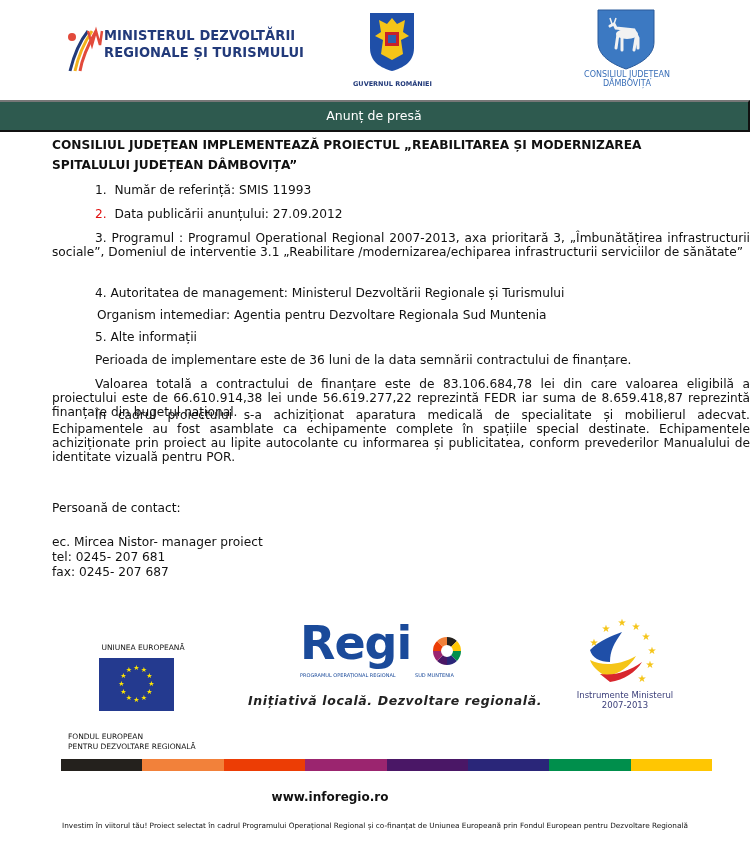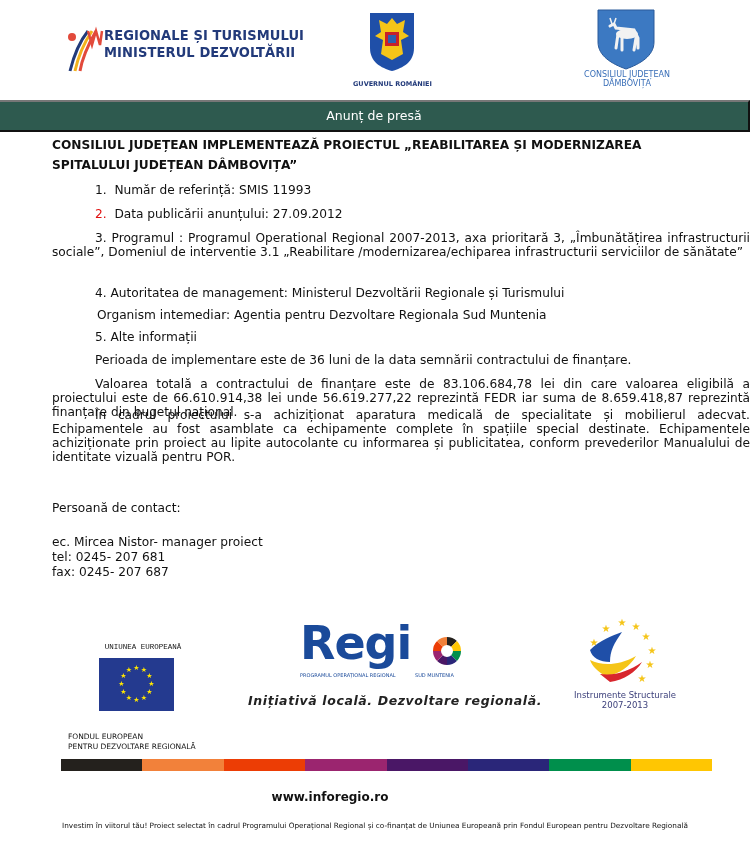--- a/index.html
+++ b/index.html
@@ -25,21 +25,21 @@
             color:#fff; text-align:center; font-size:12.5px; line-height:28px; }
 
   
   .doc { font-size:12.2px; line-height:14px; }
   .title { left:52px; top:135px; width:660px; font-weight:bold; font-size:12.2px; line-height:20px; }
   .para { position:absolute; left:52px; width:698px; text-align:justify; }
   .num-red { color:#e01010; }
   .p-indent { text-indent:43px; }
 
   
-  .eu-top { left:88px; top:643px; width:110px; text-align:center; font-size:7.5px;font-family:Liberation Mono, monospace; }
+  .eu-top { left:88px; top:643px; width:110px; text-align:center; font-size:7.5px; }
   .eu-flag { left:99px; top:658px; width:75px; height:53px; background:#243a8f; }
   .eu-bottom { left:68px; top:732px; width:150px; text-align:left; font-size:7.5px; line-height:10px; }
 
   .regio-word { left:300px; top:620px; font-family:"DejaVu Sans", sans-serif; font-weight:bold; font-size:46px;
                 color:#1a4a9a; letter-spacing:-1px; line-height:46px; }
   .regio-wheel { left:432px; top:636px; width:30px; height:30px; }
   .regio-sub1 { left:300px; top:672px; font-size:5px; color:#1a4a9a; }
   .regio-sub2 { left:415px; top:672px; font-size:5px; color:#1a4a9a; }
   .regio-slogan { left:248px; top:693px; font-style:italic; font-weight:bold; font-size:12.5px; color:#222; letter-spacing:0.6px; }
 
@@ -57,22 +57,22 @@
 
 <div class="abs mdrt">
   <svg width="40" height="48" viewBox="0 0 40 48" style="position:absolute;left:0;top:0;">
     <circle cx="6" cy="12" r="4" fill="#e24a3b"></circle>
     <path d="M4 46 C8 30 14 16 22 6" stroke="#223a7a" stroke-width="3" fill="none"></path>
     <path d="M9 46 C12 32 18 18 26 6" stroke="#f2b21e" stroke-width="3" fill="none"></path>
     <path d="M14 46 C16 34 22 20 30 6" stroke="#e24a3b" stroke-width="3" fill="none"></path>
     <path d="M22 6 L26 20 L30 6 L34 20 L36 6" stroke="#e24a3b" stroke-width="2.5" fill="none"></path>
   </svg>
   <div class="mdrt-text">
+    <span style="text-transform:uppercase;">Ministerul Dezvoltării</span>
     <span style="text-transform:uppercase;">Regionale și Turismului</span>
-    <span style="text-transform:uppercase;">Ministerul Dezvoltării</span>
   </div>
 </div>
 
 <div class="abs gov">
   <svg width="50" height="62" viewBox="0 0 50 62">
     <path d="M3 3 H47 V38 C47 52 36 58 25 61 C14 58 3 52 3 38 Z" fill="#1f4fa8"></path>
     <path d="M25 8 L30 14 L38 10 L36 22 L42 26 L34 30 L36 44 L25 50 L14 44 L16 30 L8 26 L14 22 L12 10 L20 14 Z" fill="#f5c518"></path>
     <rect x="18" y="22" width="14" height="14" fill="#c8202a"></rect>
     <rect x="21" y="25" width="8" height="8" fill="#2d5fae"></rect>
   </svg>
@@ -178,21 +178,21 @@
         <text x="62" y="72">★</text>
       <text x="26" y="22">★</text>
         <text x="14" y="36">★</text>
     </g>
     <path d="M10 40 C20 30 32 26 42 22 C34 34 30 40 30 52 C20 52 12 48 10 40 Z" fill="#1f4fa8"></path>
     <path d="M10 50 C22 56 38 56 56 46 C50 56 40 64 26 66 C18 62 12 56 10 50 Z" fill="#f5c518"></path>
     <path d="M20 64 C34 66 48 62 62 52 C56 62 44 70 30 72 Z" fill="#d8262d"></path>
   </svg>
 </div>
 <div class="abs is-label">
-  <div>Instrumente Structurale</div>
+  <div>Instrumente Ministerul</div>
   <div>2007-2013</div>
 </div>
 
 <div class="abs color-bar" id="colorBar">
     <div style="background: rgb(36, 33, 29);"></div>
     <div style="background: rgb(242, 129, 58);"></div>
     <div style="background: rgb(236, 61, 5);"></div>
     <div style="background: rgb(155, 37, 111);"></div>
     <div style="background: rgb(74, 23, 102);"></div>
     <div style="background: rgb(42, 38, 121);"></div>

